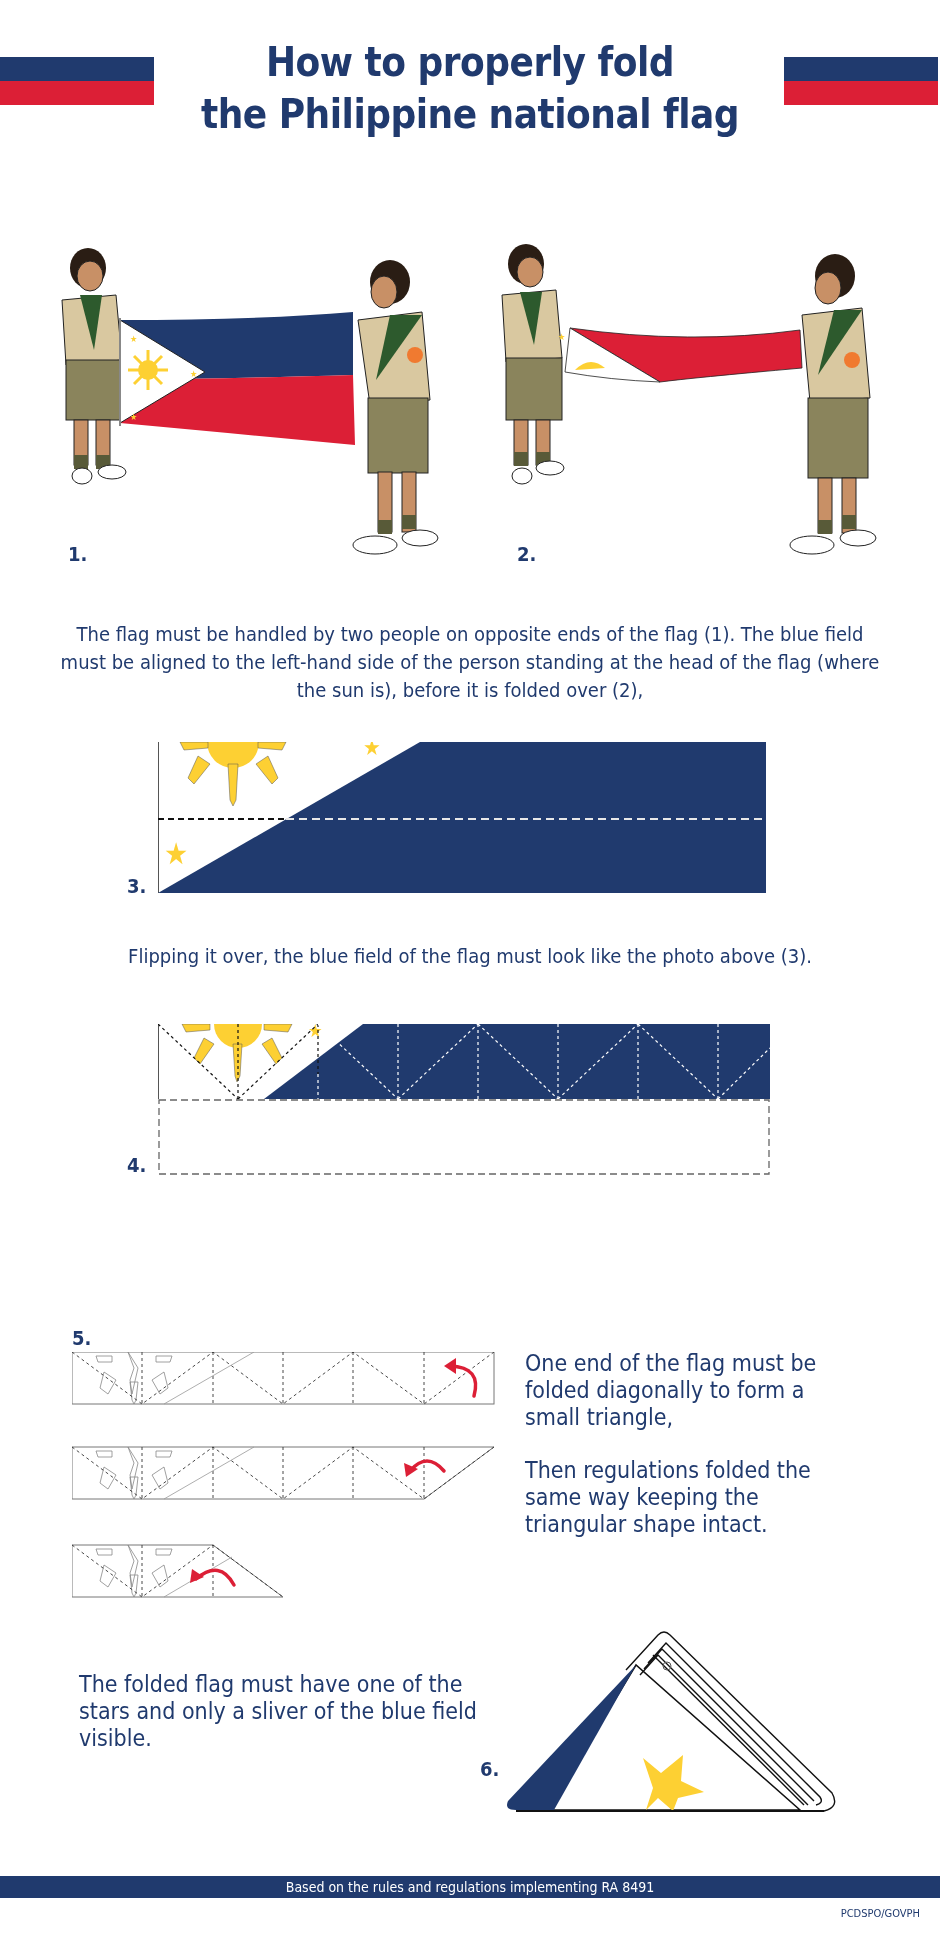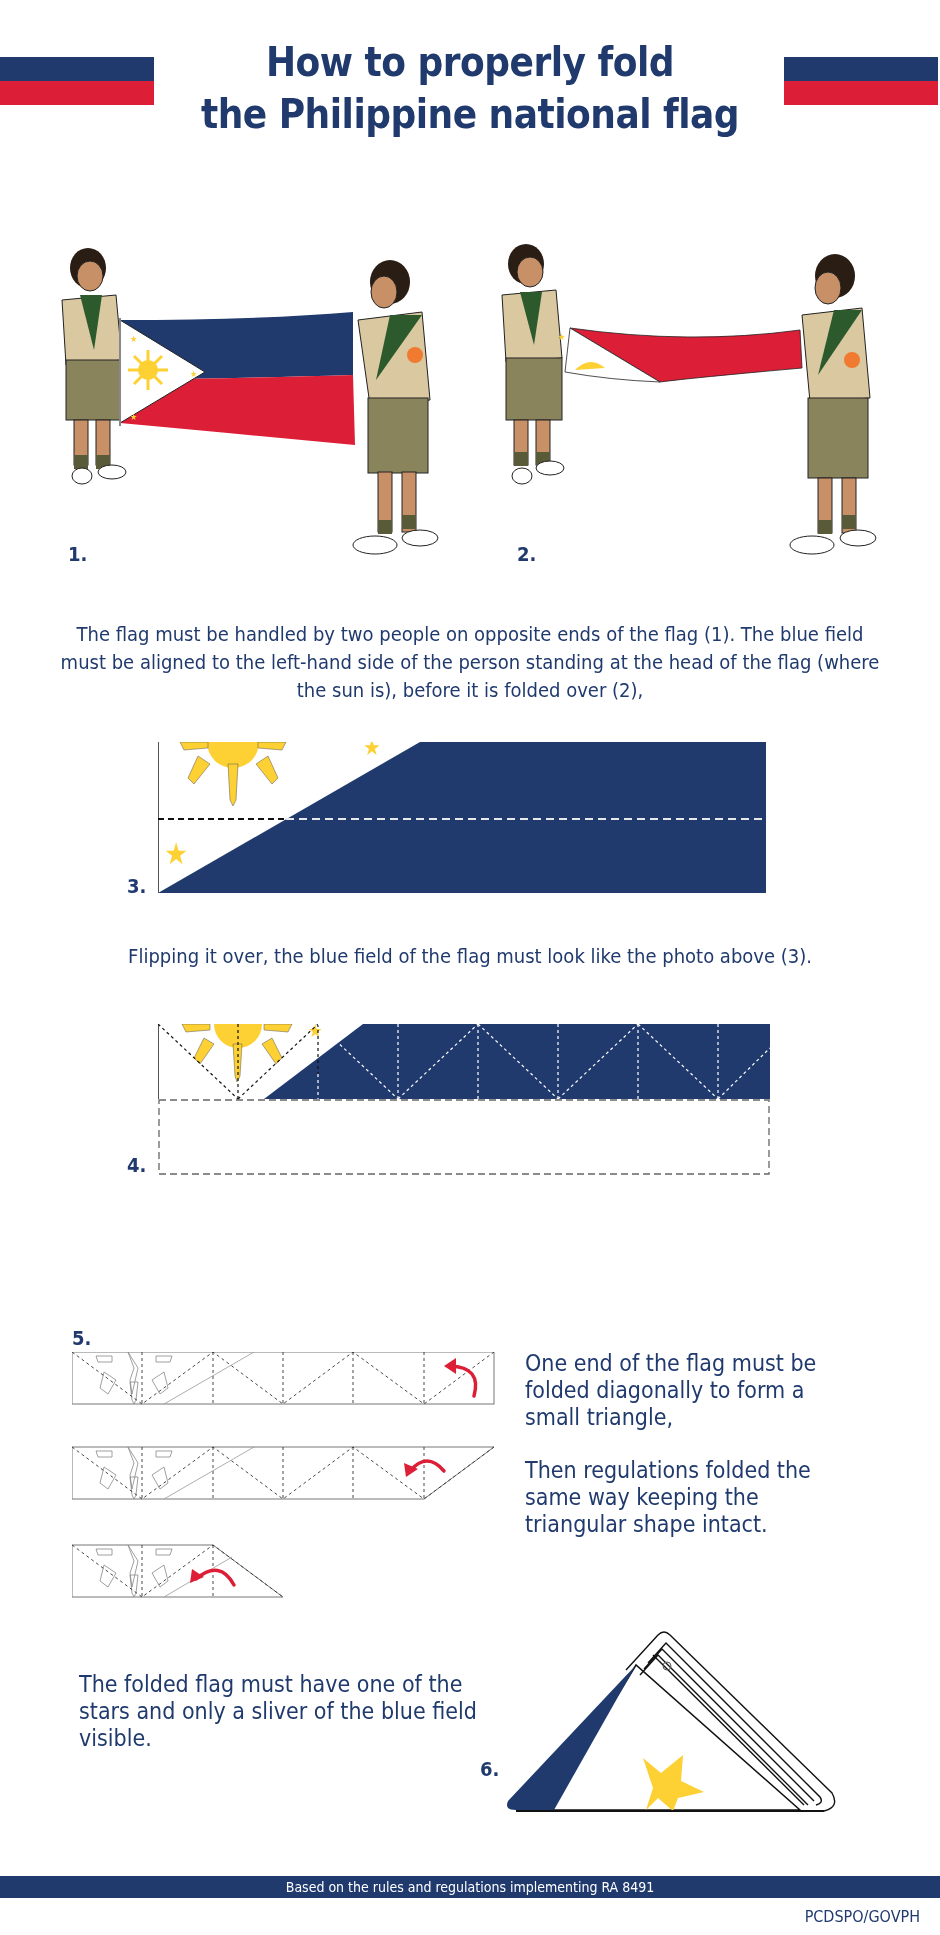--- a/index.html
+++ b/index.html
@@ -9,21 +9,21 @@
   .header-stripe .b { height: 24px; background: #203a6e; }
   .header-stripe .r { height: 24px; background: #dc1f36; }
   .title { position: absolute; left: 150px; width: 640px; top: 36px; text-align: center;
            font-weight: bold; font-size: 40px; line-height: 52px; color: #203a6e; letter-spacing: -0.5px; }
   .step-num { position: absolute; font-weight: bold; font-size: 20px; color: #203a6e; }
   .para { position: absolute; font-size: 20px; line-height: 28px; color: #203a6e; text-align: center; }
   .para-left { position: absolute; font-size: 23px; line-height: 27px; color: #203a6e; text-align: left; }
   svg { position: absolute; display: block; }
   .footer-bar { position: absolute; left: 0; top: 1876px; width: 940px; height: 22px; background: #203a6e;
                 color: #ffffff; font-size: 14px; line-height: 22px; text-align: center; }
-  .credit { position: absolute; right: 20px; top: 1907px; font-size: 16px; color: #203a6e; }
+  .credit { position: absolute; right: 20px; top: 1907px; font-size: 11px; color: #203a6e; }
 </style>
 </head>
 <body>
 
 <div class="header-stripe" style="left:0;">
   <div class="b"></div>
     <div class="r"></div>
 </div>
 <div class="header-stripe" style="left:784px;">
   <div class="b"></div>

